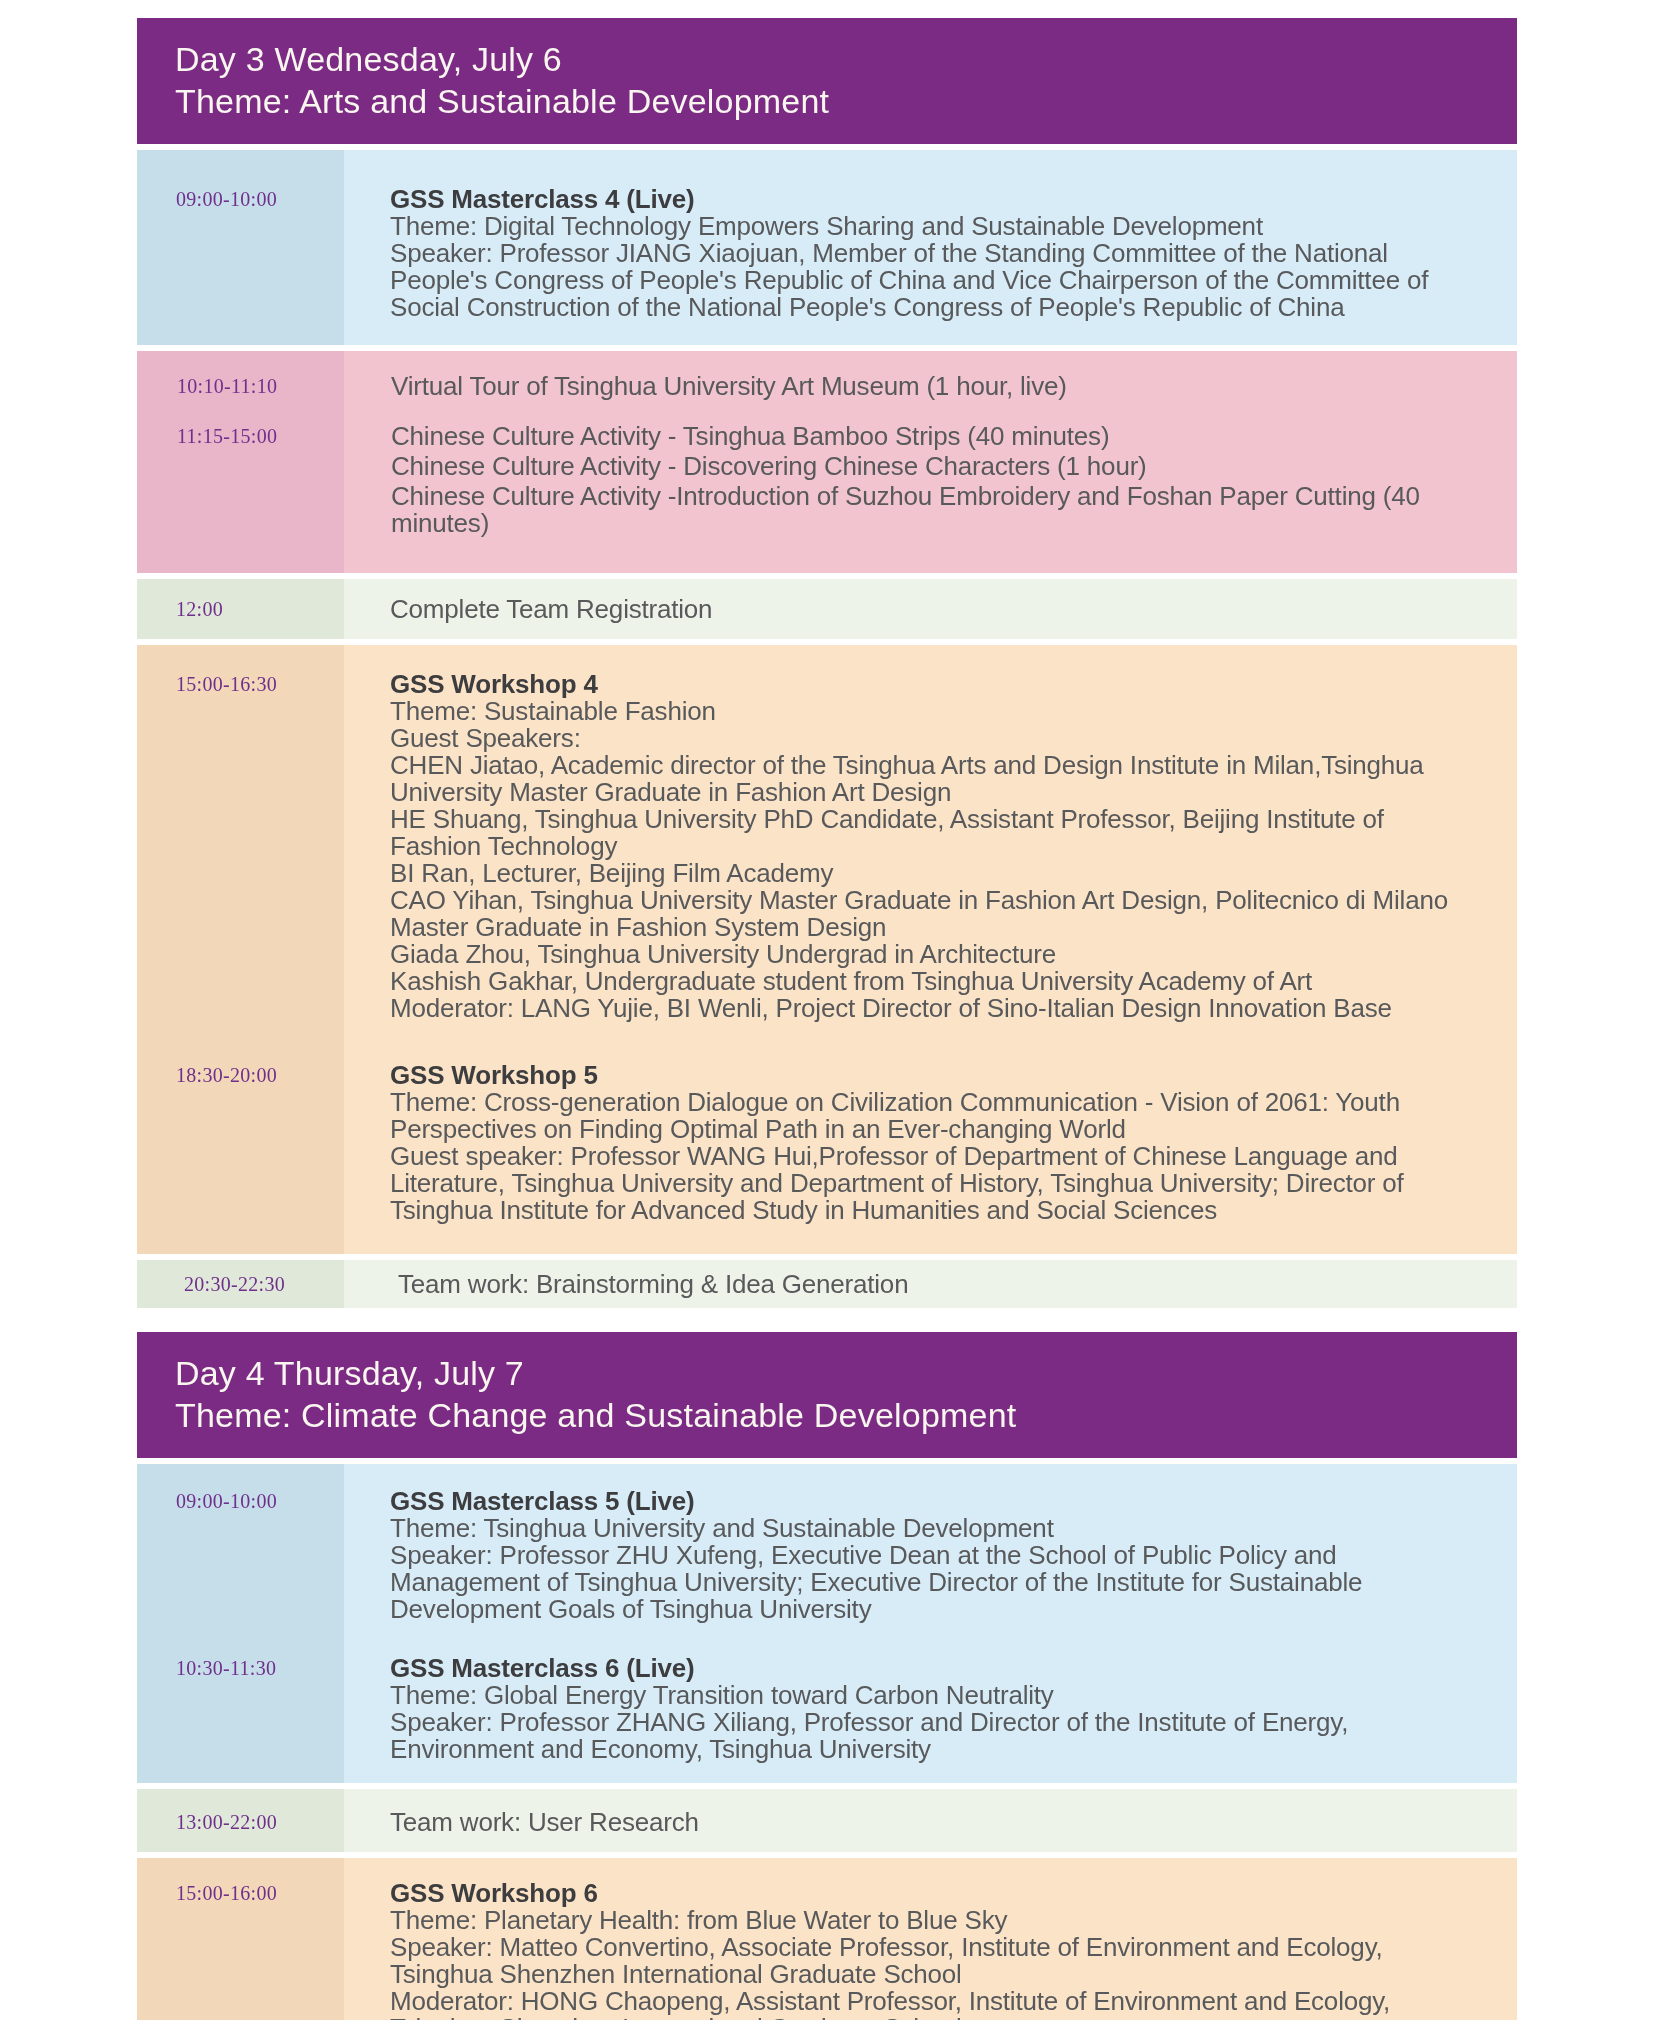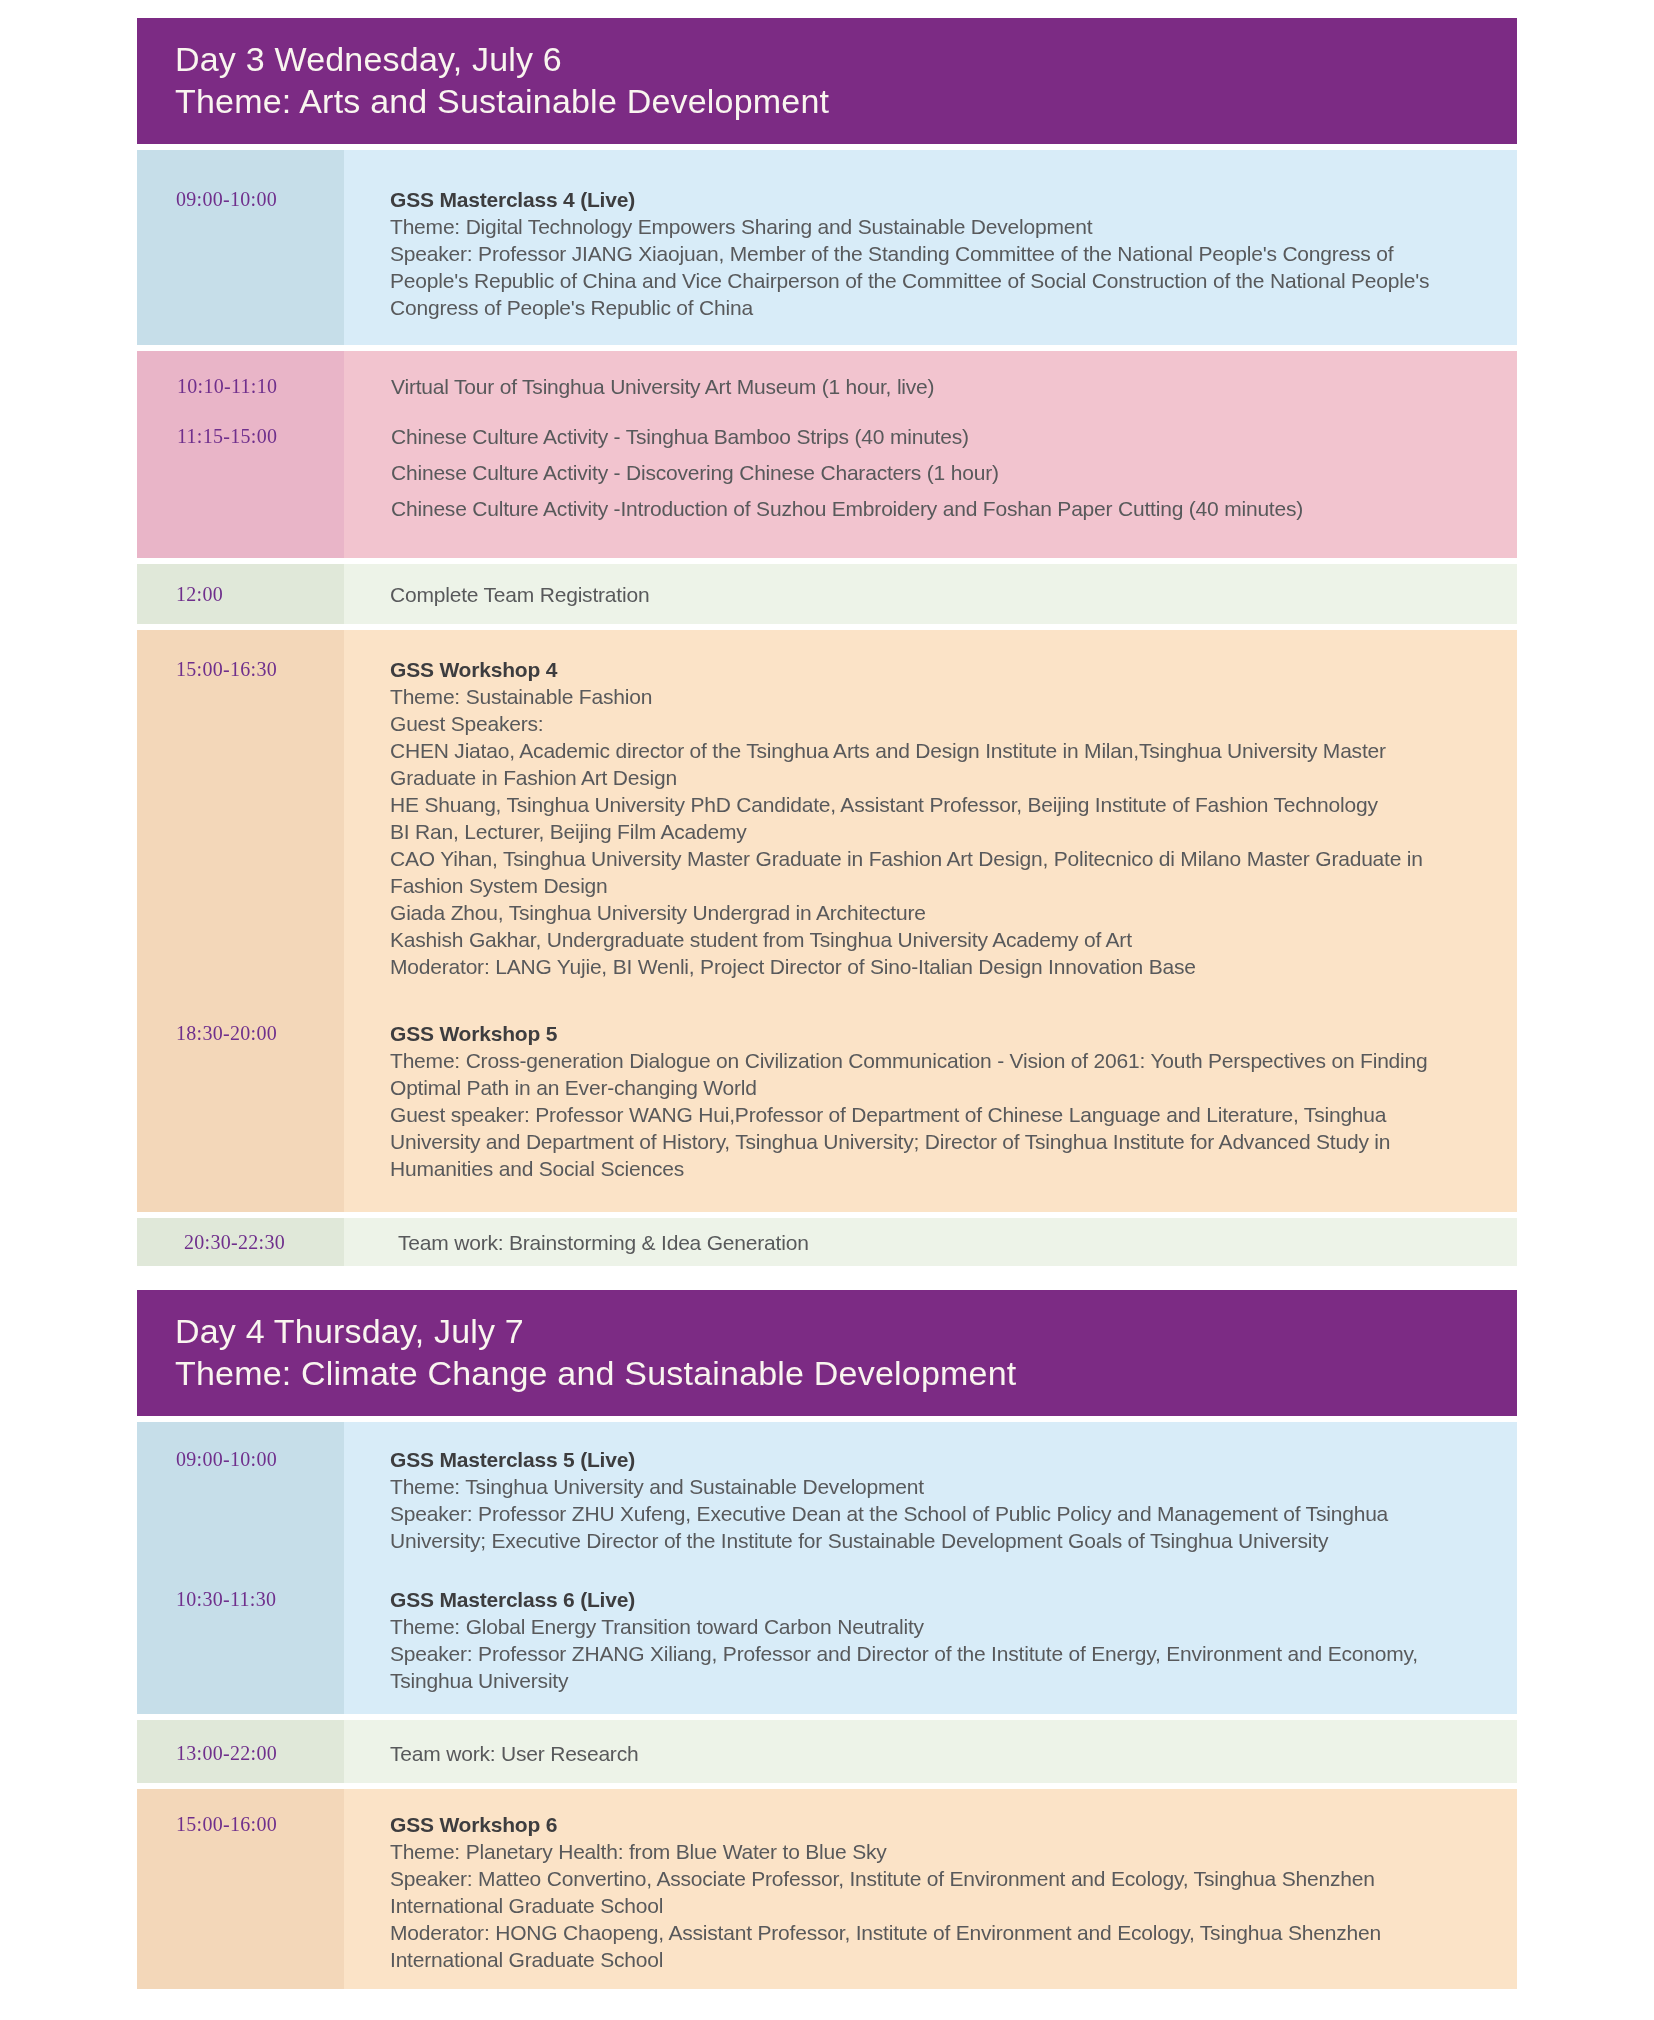--- a/index.html
+++ b/index.html
@@ -72,29 +72,29 @@
     letter-spacing: 0.3px;
     white-space: nowrap;
     font-family: Liberation Serif, serif;
   }
   .content-cell {
     flex: 1 1 auto;
     box-sizing: border-box;
     padding-left: 46px;
     padding-right: 58px;
     color: var(--body-text, #58595b);
-    font-size: 21px;
+    font-size: 26px;
     line-height: 27px;
     letter-spacing: -0.2px;
   }
   .block--title {
     font-weight: bold;
     color: var(--title-text, #3d3d3f);
   }
-  .row--pink  .block + .block { margin-top: 9px; }
+  .row--pink  .block + .block { margin-top: 3px; }
   .row--green .block + .block { margin-top: 10px; }
 </style>
 </head>
 <body>
 
 <div class="page">
   <div class="schedule">
 
     <section class="day-section">
       <header class="day-header">

